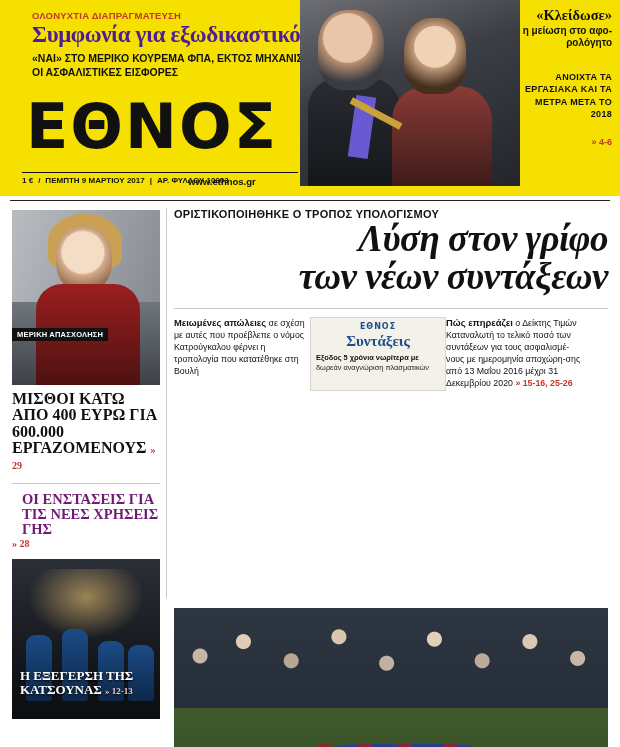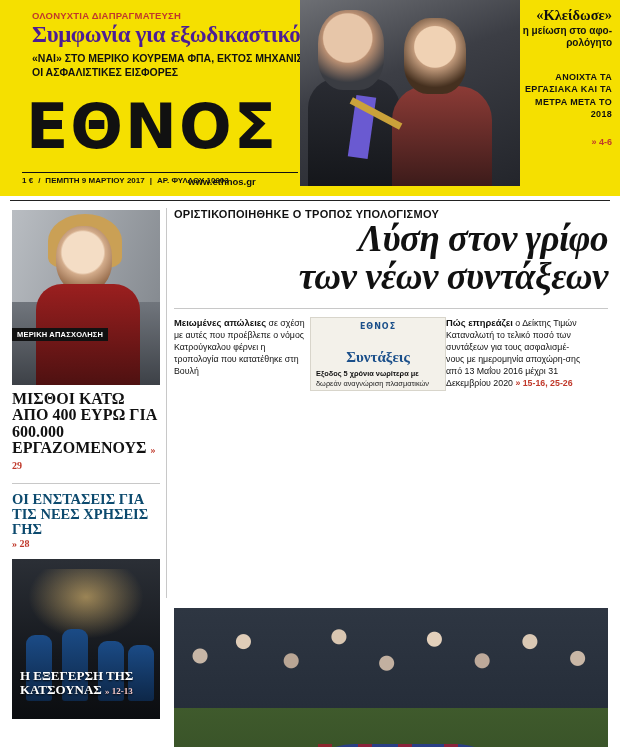--- a/index.html
+++ b/index.html
@@ -266,21 +266,22 @@
   }
   .left-head .pgs { font-size: 10px; }
   .hr-thin {
     height: 1px; background: #c8c8c8; margin: 10px 0 8px 0;
   }
   .left-head2 {
     font-family: "Liberation Serif", serif;
     font-size: 14.5px;
     font-weight: bold;
     line-height: 1.05;
-    color: #0c4a6e;
+    color: #701a75;
+    margin-left: 10px;
   }
   .photo-riot {
     position: relative;
     margin-top: 10px;
     width: 148px;
     height: 160px;
     background: linear-gradient(180deg,#2b2f36 0%,#15181d 60%,#0b0d10 100%);
     overflow: hidden;
   }
   .pr-glow {
@@ -359,21 +360,21 @@
     color: #1a4f8a;
     letter-spacing: 1px;
   }
   .mp-title {
     text-align: center;
     font-family: "Liberation Serif", serif;
     font-size: 15px;
     font-weight: bold;
     color: #1a4f8a;
     line-height: 1;
-    margin-top: 17px;
+    margin-top: 1px;
   }
   .mp-body {
     margin-top: 4px;
     font-size: 7.4px;
     line-height: 1.3;
     color: #222;
   }
   .mp-body b { color: #111; }
 
   

